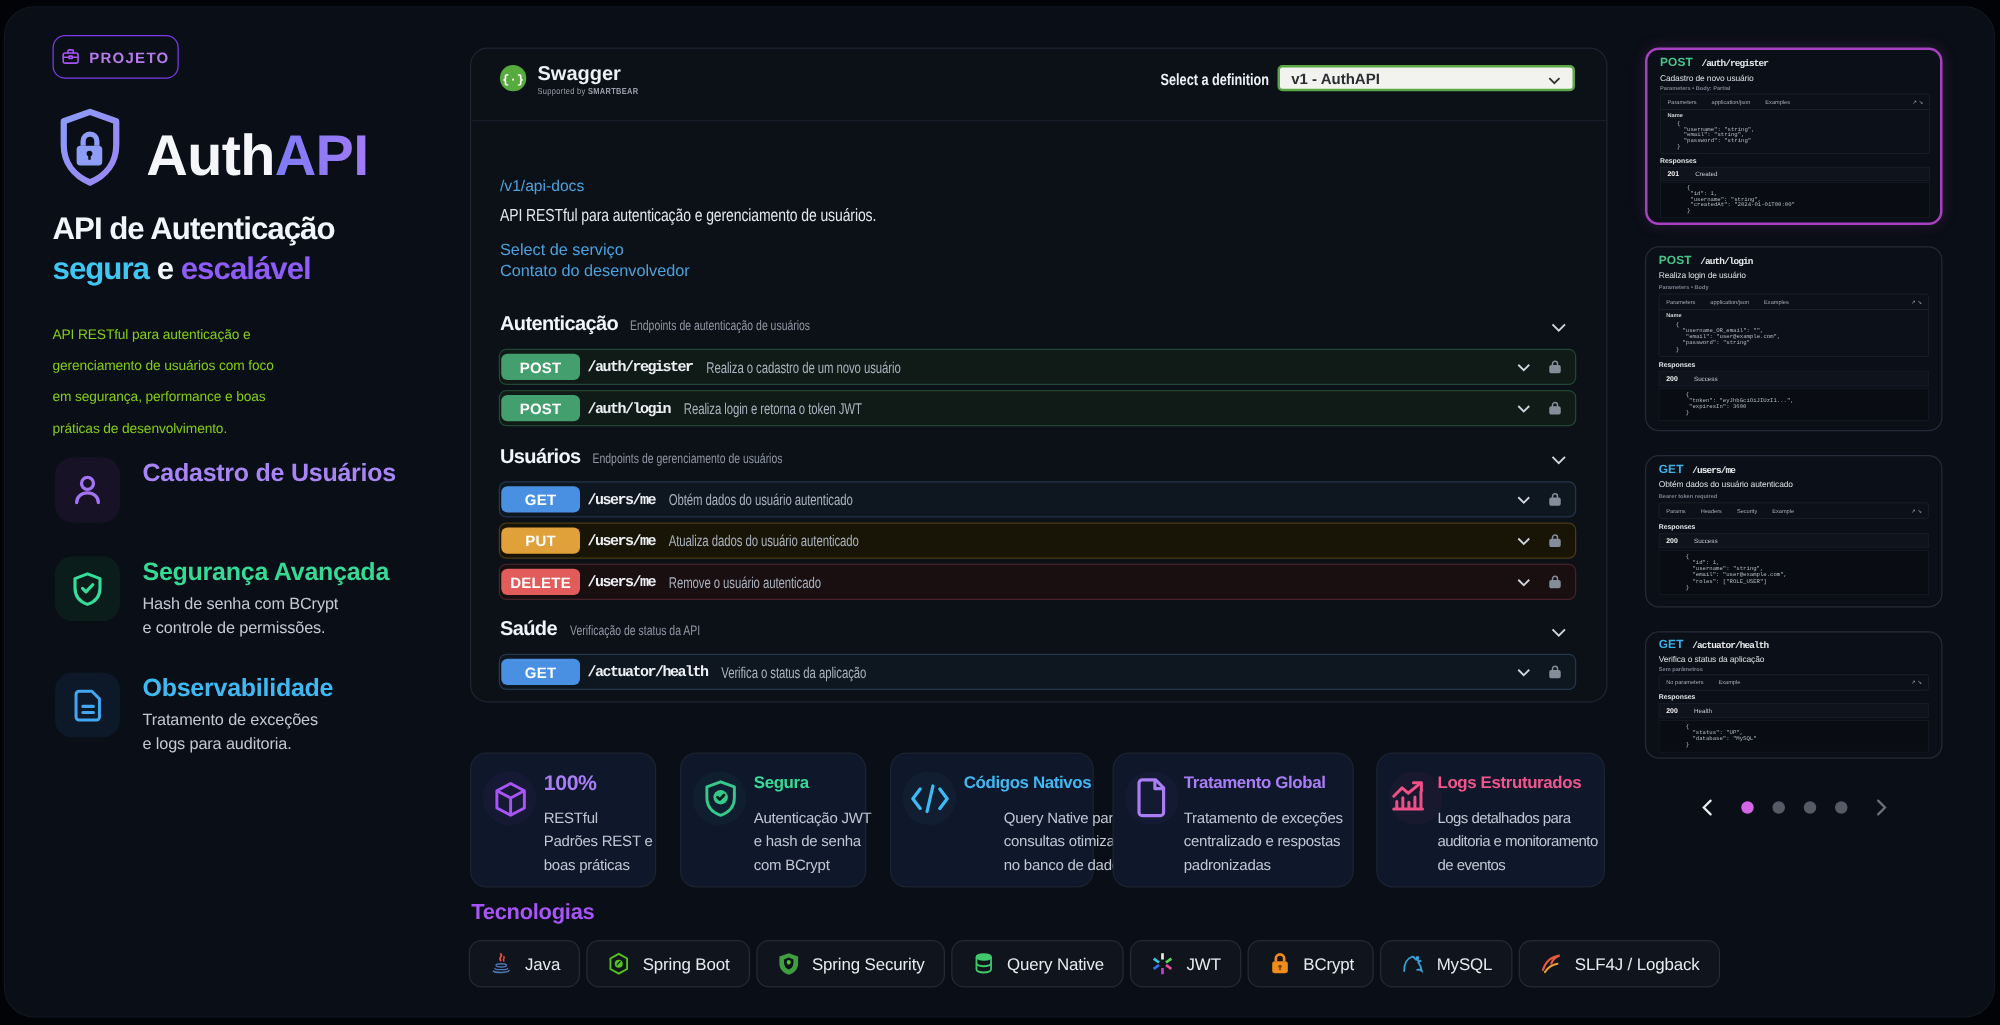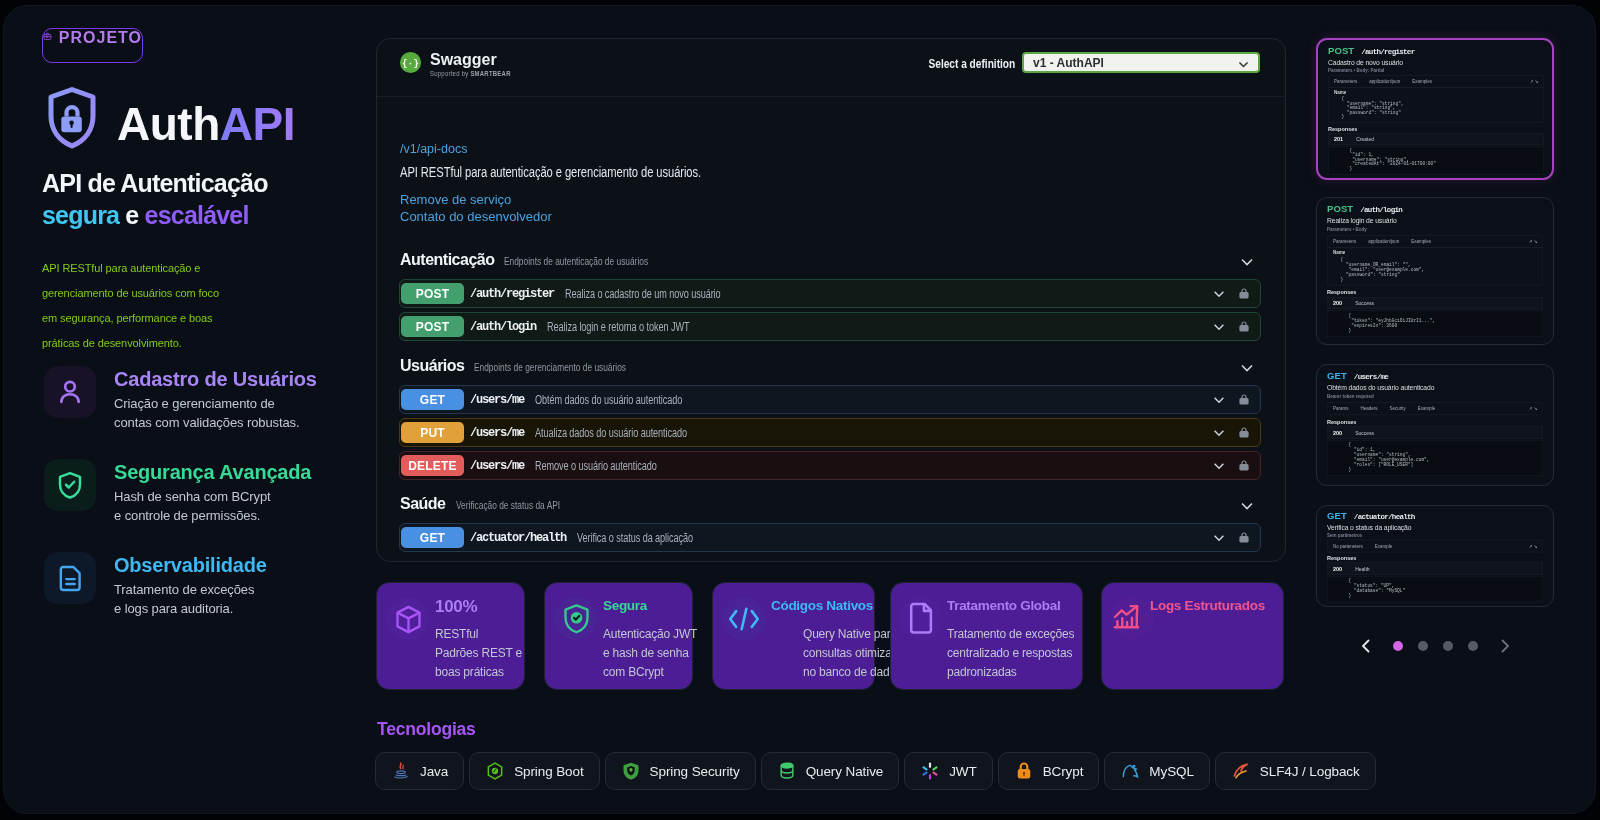--- a/index.html
+++ b/index.html
@@ -4,22 +4,22 @@
 <style>
   * { margin:0; padding:0; box-sizing:border-box; }
   html,body { width:1600px; height:820px; background:#010307; overflow:hidden;
     font-family:"Liberation Sans", sans-serif; }
   .frame { position:absolute; left:3px; top:5px; width:1593px; height:809px;
     background:#0a0e16; border:1px solid #11161f; border-radius:24px; }
   .abs { position:absolute; }
 
   
   .badge-projeto { position:absolute; left:42px; top:28px; width:101px; height:35px;
-    border:1.5px solid #7c3aed; border-radius:10px; display:flex; align-items:flex-start;
-    justify-content:center; gap:7px; color:#b57bee; font-size:16px; font-weight:bold;
+    border:1.5px solid #7c3aed; border-radius:10px; display:flex; align-items:center;
+    justify-content:center; gap:7px; color:#b57bee; font-size:12px; font-weight:bold;
     letter-spacing:1px; }
   .logo-sh { position:absolute; left:45px; top:86px; }
   .logo-name { position:absolute; left:117px; top:97px; font-size:46px; font-weight:bold;
     color:#f4f6fa; letter-spacing:-0.5px; }
   .logo-name .grad { background:linear-gradient(90deg,#7d7bf5,#a27af5);
     -webkit-background-clip:text; background-clip:text; color:transparent; }
   .hero-h { position:absolute; left:42px; top:167px; font-size:25px; font-weight:bold;
     color:#f2f5f9; line-height:32px; letter-spacing:-0.8px; }
   .hero-h .cyan { color:#3fc6f1; }
   .hero-h .purp { color:#8e5cf6; }
@@ -67,21 +67,21 @@
   .op .d { color:#a9b1bd; font-size:12.5px; margin-left:11px; letter-spacing:-0.1px; transform:scaleX(.73); transform-origin:0 50%; white-space:nowrap; }
   .op .right { margin-left:auto; display:flex; align-items:center; gap:12px; margin-right:10px; }
   .op.get  { background:#0e1620; border-color:#24364e; }
   .op.post { background:#101a16; border-color:#1f4636; }
   .op.put  { background:#181507; border-color:#4a3b15; }
   .op.del  { background:#190e10; border-color:#46232a; }
   .m.get { background:#4a90e2; } .m.post { background:#43a06e; }
   .m.put { background:#e0a03a; } .m.del { background:#e25c5c; }
 
   
-  .bcard { position:absolute; top:582px; height:108px; background:#4c1d95;
+  .bcard { position:absolute; top:602px; height:108px; background:#0f172a;
     border:1px solid #1c2331; border-radius:13px; }
   .bcard .icbg { position:absolute; left:9px; top:14px; width:43px; height:43px; border-radius:50%; opacity:.6; }
   .bcard .ic { position:absolute; }
   .bcard .tt { position:absolute; font-weight:bold; font-size:13.5px; letter-spacing:-0.3px; white-space:nowrap; }
   .bcard .dd { position:absolute; font-size:12px; line-height:19px; color:#c0c7d2;
     letter-spacing:-0.2px; white-space:nowrap; }
   .tech-h { position:absolute; left:377px; top:719px; font-size:17.5px; font-weight:bold;
     color:#a855f7; letter-spacing:-0.2px; }
   .pillrow { position:absolute; left:375px; top:752px; display:flex; gap:5px; }
   .tpill { height:38px; background:#10141d; border:1px solid #232a38; border-radius:10px;
@@ -155,21 +155,20 @@
 <div class="feat">
   <div class="feat-item">
     <div class="feat-ic" style="background:#171226;">
       <svg width="32" height="32" viewBox="0 0 24 24" fill="none" stroke="#a373f2" stroke-width="2" stroke-linecap="round">
         <circle cx="12" cy="8" r="3.6"></circle>
           <path d="M5.5 19.5 c0-3.6 2.9-5.8 6.5-5.8 s6.5 2.2 6.5 5.8"></path>
       </svg>
     </div>
     <div class="feat-tx">
       <div class="t" style="color:#a785f5;">Cadastro de Usuários</div>
-      <div class="d">Criação e gerenciamento de<br>contas com validações robustas.</div>
     </div>
   </div>
   <div class="feat-item">
     <div class="feat-ic" style="background:#0b1d1a;">
       <svg width="30" height="30" viewBox="0 0 24 24" fill="none" stroke="#37dd9a" stroke-width="2" stroke-linecap="round" stroke-linejoin="round">
         <path d="M12 2.5 L20 5.5 V11.5 C20 17 16.5 20.5 12 22 C7.5 20.5 4 17 4 11.5 V5.5 Z"></path>
         <path d="M8.8 11.8 l2.2 2.2 l4.4-4.6"></path>
       </svg>
     </div>
     <div class="feat-tx">
@@ -205,21 +204,21 @@
   </div>
   <div class="sel-label">Select a definition</div>
   <div class="sel-box">v1 - AuthAPI
     <svg width="13" height="13" viewBox="0 0 16 16">
         <path d="M3 5.5 L8 10.5 L13 5.5" stroke="#333" stroke-width="1.8" fill="none"></path>
       </svg>
   </div>
 
   <a class="sw-link abs" style="left:23px; top:103px;">/v1/api-docs</a>
   <div class="sw-desc">API RESTful para autenticação e gerenciamento de usuários.</div>
-  <a class="sw-link abs" style="font-size:13px; left:23px; top:153px;">Remove de serviço</a>
+  <a class="sw-link abs" style="font-size:13px; left:23px; top:153px;">Select de serviço</a>
   <a class="sw-link abs" style="font-size:13px; left:23px; top:170px;">Contato do desenvolvedor</a>
 
   <div class="sec-h" style="top:212px;">
       <span class="st">Autenticação</span>
       <span class="ss">Endpoints de autenticação de usuários</span>
     </div>
   <svg class="sec-chev" style="top:215px;" width="16" height="16" viewBox="0 0 16 16">
       <path d="M3 5.5 L8 10.5 L13 5.5" stroke="#cfd5dd" stroke-width="1.6" fill="none"></path>
     </svg>
 
@@ -365,20 +364,21 @@
 </div>
 <div class="bcard" style="left:1101px; width:183px;">
   <div class="icbg" style="background:rgba(236,72,153,.07);"></div>
   <svg class="ic" style="left:10px; top:19px;" width="29" height="30" viewBox="0 0 24 24" fill="none" stroke="#f04f88" stroke-width="2" stroke-linecap="round" stroke-linejoin="round">
     <path d="M2.5 20.5 H21.5"></path>
       <path d="M4.5 20 v-4.5 M8.5 20 v-7 M12.5 20 v-4 M16.5 20 v-7.5 M20.5 20 v-11"></path>
     <path d="M2.5 12 L8 6.5 L12 10 L20 3.5"></path>
       <path d="M15.5 3 H20.8 V8.2"></path>
   </svg>
   <div class="tt" style="left:48px; top:15px; color:#f2558d;">Logs Estruturados</div>
+  <div class="dd" style="left:48px; top:42px; letter-spacing:-0.45px;">Logs detalhados para<br>auditoria e monitoramento<br>de eventos</div>
 </div>
 
 <div class="tech-h">Tecnologias</div>
 <div class="pillrow">
   <div class="tpill"><svg width="20" height="20" viewBox="0 0 24 24">
         <path d="M11.5 2.5 c2.5 2 -2.5 3.5 0 6.5" stroke="#e9533f" stroke-width="1.7" fill="none" stroke-linecap="round"></path>
         <path d="M14.5 5 c1.6 1.4 -1.6 2.4 0 4.4" stroke="#e9533f" stroke-width="1.4" fill="none" stroke-linecap="round"></path>
         <ellipse cx="12" cy="13.5" rx="5" ry="1.6" fill="none" stroke="#4e76b5" stroke-width="1.4"></ellipse>
         <path d="M6 16.5 c0 1.5 12 1.5 12 0 m-13.5 2.6 c2 1.8 13 1.8 15-.6" stroke="#4e76b5" stroke-width="1.4" fill="none" stroke-linecap="round"></path>
       </svg>Java</div>

